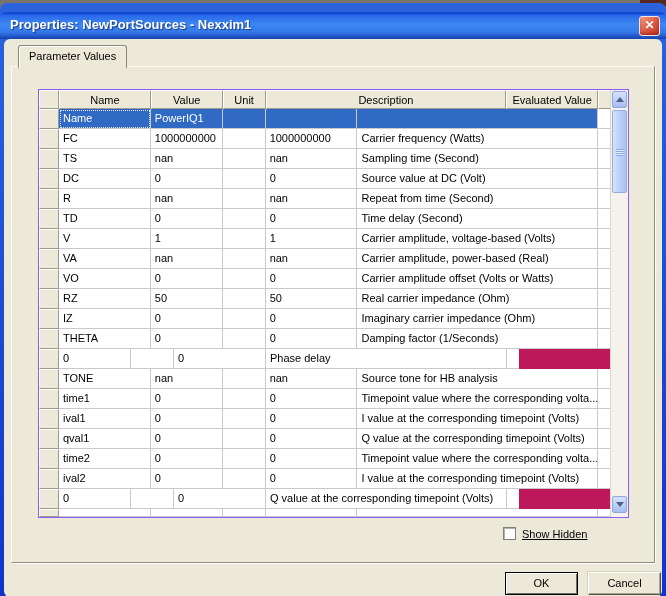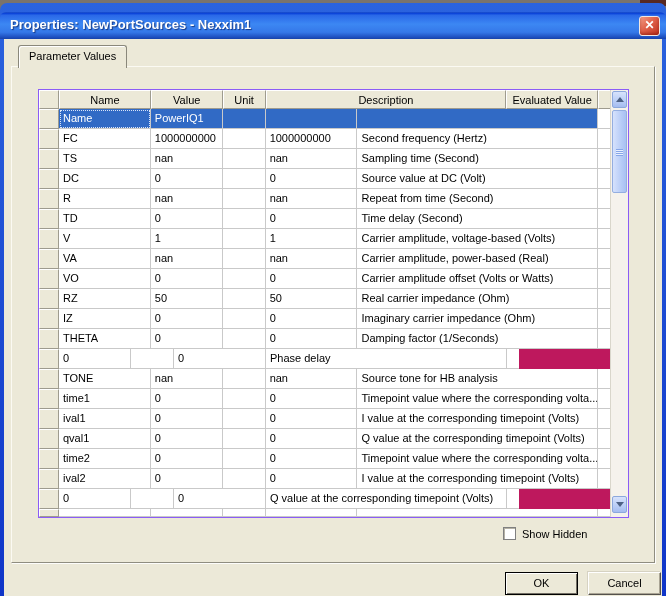--- a/index.html
+++ b/index.html
@@ -10,21 +10,21 @@
     background:linear-gradient(180deg,#2b63de,#0f35c8);
     border-radius:7px 7px 0 0;box-sizing:border-box;padding:9px 4px 4px 4px;}
   .titlebar{position:relative;height:27px;border-radius:6px 6px 0 0;margin:0 -4px;
     background:linear-gradient(180deg,#1e51c9 0%,#0a42d8 5%,#2a68e8 12%,#3c87f3 45%,#3578e8 75%,#1e50c0 93%,#1742a8 100%);}
   .title-text{position:absolute;left:10px;top:5px;color:#fff;font-weight:bold;font-size:13px;
     text-shadow:1px 1px 1px rgba(0,10,60,.6);white-space:nowrap;}
   .close-btn{position:absolute;right:6px;top:4px;width:21px;height:20px;border-radius:3px;
     background:linear-gradient(135deg,#f29d85 0%,#e0614a 45%,#c03420 100%);
     border:1px solid #f1e7e2;box-sizing:border-box;color:#fff;font-weight:bold;font-size:12px;
     line-height:17px;text-align:center;cursor:pointer;box-shadow:inset 0 -2px 3px rgba(120,10,0,.45);}
-  .content{position:relative;width:658px;height:558px;background:#ECE9D8;}
+  .content{position:relative;width:658px;height:558px;background:#ECE9D8;border-radius:6px;}
   
   .tab{position:absolute;left:14px;top:6px;height:22px;padding:0 10px;z-index:2;
     background:#ECE9D8;border:1px solid #8a887b;border-bottom:none;border-radius:3px 3px 0 0;
     box-shadow:inset 1px 1px 0 #fff;font-size:11px;line-height:21px;}
   .tabpanel{position:absolute;left:7px;top:27px;width:644px;height:497px;box-sizing:border-box;
     border:1px solid;border-color:#fbfaf3 #8f8d80 #8f8d80 #fbfaf3;
     box-shadow:1px 1px 0 rgba(255,255,255,.9);}
   
   .gridwrap{position:absolute;left:34px;top:50px;width:591px;height:429px;box-sizing:border-box;
     border:1px solid #8b5cf6;background:#be185d;display:flex;}
@@ -55,21 +55,21 @@
   .sbtn.up{top:1px;}
   .sbtn.down{bottom:4px;}
   .arr{width:0;height:0;border-left:4px solid transparent;border-right:4px solid transparent;}
   .arr.up{border-bottom:5px solid #4d6185;}
   .arr.down{border-top:5px solid #4d6185;}
   .thumb{position:absolute;left:1px;top:20px;width:15px;height:83px;box-sizing:border-box;border-radius:2px;
     background:linear-gradient(90deg,#d6e2fc,#b4caf6 70%,#a9c0f2);border:1px solid #94aee0;cursor:pointer;}
   .thumb:after{content:"";position:absolute;left:3px;right:3px;top:38px;height:7px;
     background:repeating-linear-gradient(180deg,#86a6e8 0 1px,#e9f0fd 1px 2px);}
   
-  .chkrow{position:absolute;left:499px;top:488px;display:flex;align-items:flex-end;z-index:3;}
+  .chkrow{position:absolute;left:499px;top:488px;display:flex;align-items:flex-end;z-index:3;text-decoration:underline;}
   .checkbox{width:13px;height:13px;background:#fff;border:1px solid #808080;box-sizing:border-box;
     box-shadow:inset 1px 1px 0 #b5b2a5;cursor:pointer;}
   .chklabel{font-size:11px;margin-left:6px;}
   .btn{position:absolute;top:533px;width:73px;height:23px;box-sizing:border-box;background:#ECE9D8;
     font-size:11px;font-family:"Liberation Sans",sans-serif;text-align:center;line-height:20px;cursor:pointer;}
   .btn.default{left:501px;border:1px solid #000;
     box-shadow:inset 1px 1px 0 #fff,inset -1px -1px 0 #716d63;}
   .btn.plain{left:584px;border:1px solid;border-color:#fff #55524c #55524c #fff;
     box-shadow:inset -1px -1px 0 #a9a494, -1px -1px 0 #d6d2c2;}
 </style>
@@ -108,21 +108,21 @@
     <div class="cell data c-eval"></div>
     <div class="cell data c-desc"></div>
     <div class="cell c-fill"></div>
   </div>
             <div class="trow">
     <div class="cell rowhdr c-rowhdr"></div>
     <div class="cell data c-name">FC</div>
     <div class="cell data c-value">1000000000</div>
     <div class="cell data c-unit"></div>
     <div class="cell data c-eval">1000000000</div>
-    <div class="cell data c-desc">Second frequency (Hertz)</div>
+    <div class="cell data c-desc">Carrier frequency (Watts)</div>
     <div class="cell c-fill"></div>
   </div>
             <div class="trow">
     <div class="cell rowhdr c-rowhdr"></div>
     <div class="cell data c-name">TS</div>
     <div class="cell data c-value">nan</div>
     <div class="cell data c-unit"></div>
     <div class="cell data c-eval">nan</div>
     <div class="cell data c-desc">Sampling time (Second)</div>
     <div class="cell c-fill"></div>

